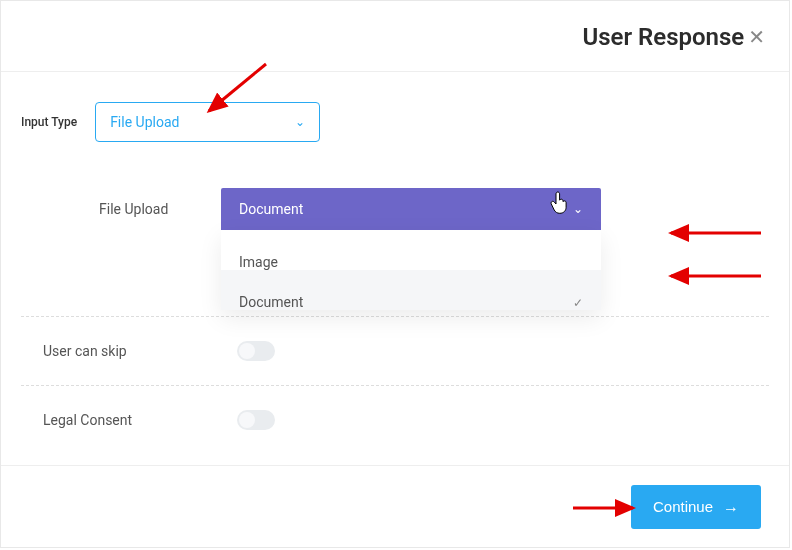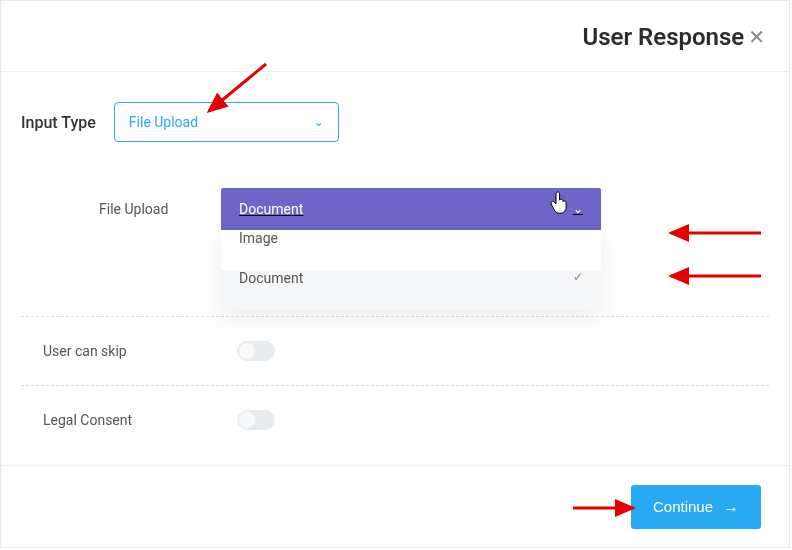--- a/index.html
+++ b/index.html
@@ -5,34 +5,34 @@
   * { box-sizing: border-box; margin: 0; padding: 0; }
   html, body { width: 792px; height: 550px; font-family: -apple-system, BlinkMacSystemFont, "Segoe UI", Roboto, sans-serif; background: #fff; }
   .modal { width: 790px; height: 548px; border: 1px solid #e8e8e8; position: relative; }
   .header { display: flex; justify-content: flex-end; align-items: center; padding: 22px 20px 10px 20px; }
   .title { font-size: 24px; font-weight: 600; color: #2c2c2c; }
   .close { font-size: 20px; color: #888; cursor: pointer; font-weight: 300; padding: 4px; line-height: 1; }
   .hr1 { border: none; border-top: 1px solid #eee; margin: 10px 0 0 0; }
   .body { padding: 30px 20px 0 20px; position: relative; }
 
   .row-input-type { display: flex; align-items: center; gap: 18px; margin-bottom: 40px; }
-  .lbl-input-type { font-size: 16px; color: #333; font-weight: 500; }
+  .lbl-input-type { font-size: 12px; color: #333; font-weight: 500; }
   .select-input-type { width: 225px; height: 40px; border: 1px solid #29a9f2; border-radius: 4px; display: flex; align-items: center; justify-content: space-between; padding: 0 14px; color: #29a9f2; font-size: 14px; cursor: pointer; }
   .chev { font-size: 12px; }
 
   .dashed-sep { border: none; border-top: 1px dashed #ddd; margin: 18px 0; }
 
   .row { display: flex; align-items: center; padding: 6px 0; }
   .row .lbl { width: 200px; font-size: 14px; color: #555; padding-left: 78px; }
   .row .lbl.left { padding-left: 6px; margin-left: 16px; }
 
-  .dd-wrap { position: relative; text-decoration: underline; }
+  .dd-wrap { position: relative; }
   .dd-header { width: 380px; height: 42px; background: #6d66c8; color: #fff; display: flex; align-items: center; justify-content: space-between; padding: 0 18px; font-size: 14px; cursor: pointer; border-radius: 2px 2px 0 0; }
   .dd-panel { position: absolute; top: 42px; left: 0; width: 380px; background: #fff; box-shadow: 0 8px 24px rgba(0,0,0,0.08); border-radius: 0 0 4px 4px; z-index: 5; }
-  .dd-item { height: 40px; display: flex; align-items: flex-start; justify-content: space-between; padding: 0 18px; font-size: 14px; color: #555; cursor: pointer; }
+  .dd-item { height: 40px; display: flex; align-items: flex-end; justify-content: space-between; padding: 0 18px; font-size: 14px; color: #555; cursor: pointer; }
   .dd-item.selected { background: #f5f6f8; }
   .check { font-size: 12px; color: #888; }
 
   .toggle { width: 38px; height: 20px; background: #e9ecef; border-radius: 10px; position: relative; cursor: pointer; }
   .toggle::after { content: ""; position: absolute; left: 2px; top: 2px; width: 16px; height: 16px; border-radius: 50%; background: #f7f8fa; }
 
   .footer { position: absolute; bottom: 0; left: 0; right: 0; height: 82px; border-top: 1px solid #eee; display: flex; align-items: center; justify-content: flex-end; padding: 0 28px; background: #fff; }
   .btn-continue { background: #29a9f2; color: #fff; border: none; height: 44px; padding: 0 22px; font-size: 15px; border-radius: 3px; display: flex; align-items: center; gap: 10px; cursor: pointer; }
   .arrow-r { font-size: 16px; }
 

